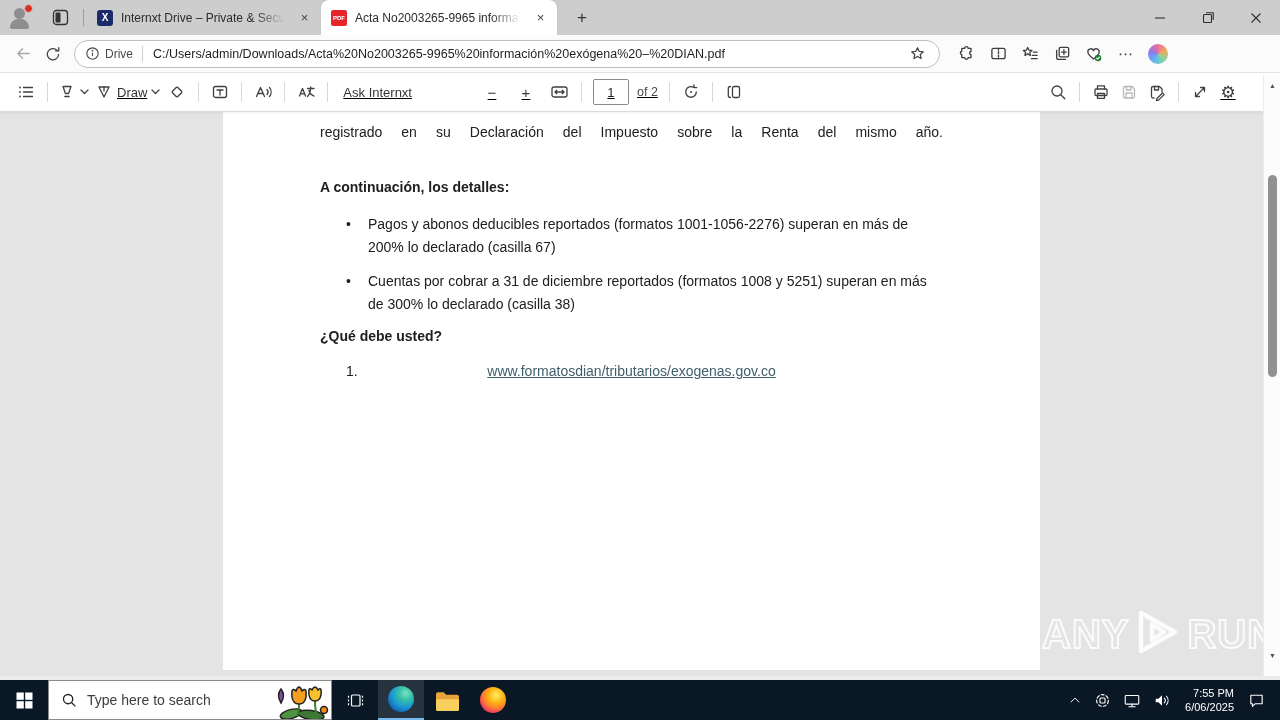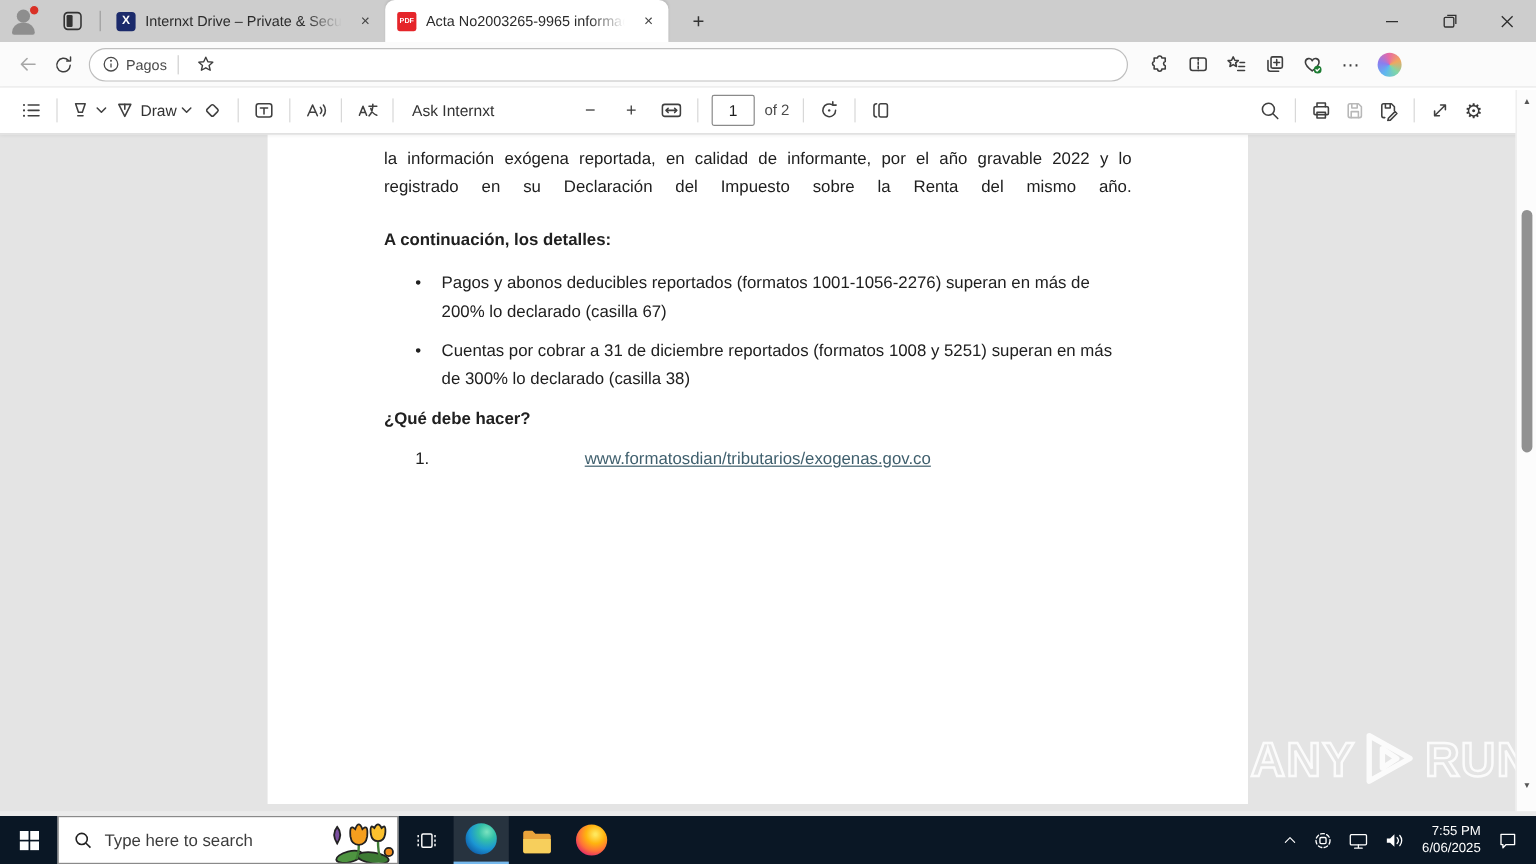--- a/index.html
+++ b/index.html
@@ -37,37 +37,37 @@
   .urlpill { flex:none; width:866px; height:28px; margin:0 10px 0 6px; border:1px solid #bfbfbf; border-radius:14px; background:#fff; display:flex; align-items:center; padding:0 10px; }
   .urlpill .proto { font-size:12px; color:#4a4a4a; margin:0 9px 0 5px; }
   .urlpill .psep { width:1px; height:16px; background:#cfcfcf; margin-right:10px; }
   .urlpill .url { flex:1; font-size:12.5px; color:#1f1f1f; white-space:nowrap; overflow:hidden; }
   .nav-right { display:flex; align-items:center; gap:4px; margin-left:2px; }
   .nav-right .nav-ic { width:28px; }
   .copilot-orb { width:20px; height:20px; border-radius:50%; background:conic-gradient(from 210deg,#5fb7f0,#8a7df0,#e86aa6,#f0a75f,#7fd6a8,#5fb7f0); }
   .dots { font-size:15px; color:#3e3e3e; letter-spacing:1px; }
 
   
-  .pdfbar { position:absolute; left:0; top:73px; width:1280px; height:39px; background:#fff; border-bottom:1px solid #dadada; box-shadow:0 1px 3px rgba(0,0,0,.07); display:flex; align-items:center; padding:0 12px; z-index:2; }
+  .pdfbar { position:absolute; left:0; top:73px; width:1280px; height:39px; background:#fff; border-bottom:1px solid #dadada; box-shadow:0 1px 3px rgba(0,0,0,.07); display:flex; align-items:center; padding:0 12px; z-index:2;text-decoration:underline; }
   .tbtn { height:30px; min-width:28px; display:flex; align-items:center; justify-content:center; gap:4px; border-radius:4px; padding:0 3px; }
   .tbtn svg { stroke:#404040; fill:none; stroke-width:1.3; stroke-linecap:round; stroke-linejoin:round; }
   .tbtn.disabled svg { stroke:#b8b8b8; }
   .tlabel { font-size:13px; color:#333; }
   .vsep { width:1px; height:20px; background:#d8d8d8; margin:0 7px; flex:none; }
   .glyph { font-size:15px; color:#3a3a3a; }
   .pagebox { width:36px; height:26px; border:1px solid #8a8a8a; border-radius:2px; background:#fff; display:flex; align-items:center; justify-content:center; font-size:13px; color:#1f1f1f; margin:0 8px 0 4px; }
   .ofpages { font-size:12.5px; color:#4a4a4a; margin-right:4px; }
 
   
   .viewer { position:absolute; left:0; top:112px; width:1280px; height:564px; background:#e4e4e4; }
   .pdfpage { position:absolute; left:223px; top:0; width:817px; height:558px; background:#fff; }
   .doc { position:absolute; left:0; top:0; right:0; padding:9px 97px 0; font-size:14px; color:#202020; line-height:23.4px; }
   .just { text-align:justify; text-align-last:justify; }
   .dh { font-weight:bold; }
-  .h1 { margin-top:20px; }
+  .h1 { margin-top:32px; }
   .blist { margin-top:13px; list-style:none; }
   .li { position:relative; padding-left:48px; }
   .li + .li { margin-top:10px; }
   .li .marker { position:absolute; left:26px; top:0; }
   .h2 { margin-top:9px; }
   .nitem { margin-top:11px; }
   .doclink-row { margin-top:10px; text-align:center; }
   .doclink { color:#3f5f6d; text-decoration:underline; }
   .dfooter { margin-top:10px; text-align:center; }
   .pw { font-weight:bold; color:#111; }
@@ -172,22 +172,23 @@
           <path d="M15.5 1.8 v3.6 h-3.6"></path>
         </svg>
     </div>
 
     <div class="urlpill">
       <svg width="15" height="15" viewBox="0 0 18 18" style="stroke:#4a4a4a;fill:none;stroke-width:1.3">
           <circle cx="9" cy="9" r="6.8"></circle>
           <path d="M9 8.2 v4"></path>
           <circle cx="9" cy="5.6" r="0.4" fill="#4a4a4a"></circle>
         </svg>
-      <span class="proto">Pagos</span>
+      <span class="proto">Drive</span>
       <span class="psep"></span>
+      <span class="url">C:/Users/admin/Downloads/Acta%20No2003265-9965%20información%20exógena%20–%20DIAN.pdf</span>
       <div class="nav-ic" style="width:24px">
         <svg width="15" height="15" viewBox="0 0 18 18">
             <path d="M9 2 l2.1 4.5 4.9 .45 -3.7 3.3 1.1 4.8 L9 12.6 4.6 15.05 5.7 10.25 2 6.95 6.9 6.5 z"></path>
           </svg>
       </div>
     </div>
 
     <div class="nav-right">
       <div class="nav-ic">
         <svg width="17" height="17" viewBox="0 0 18 18">
@@ -355,34 +356,33 @@
         </svg>
     </div>
     <div class="tbtn" style="margin-right:26px">
       <span class="glyph" style="font-size:17px">⚙</span>
     </div>
   </div>
 
   <div class="viewer">
     <div class="pdfpage">
       <div class="doc">
-        <div class="just">la información exógena reportada, en calidad de informante, por el año gravable 2022 y lo</div>
         <div class="just">registrado en su Declaración del Impuesto sobre la Renta del mismo año.</div>
         <div class="dh h1">A continuación, los detalles:</div>
         <div class="blist">
           <div class="li">
             <span class="marker">•</span>
             <span>Pagos y abonos deducibles reportados (formatos 1001-1056-2276) superan en más de 200% lo declarado (casilla 67)</span>
           </div>
           <div class="li">
             <span class="marker">•</span>
             <span>Cuentas por cobrar a 31 de diciembre reportados (formatos 1008 y 5251) superan en más de 300% lo declarado (casilla 38)</span>
           </div>
         </div>
-        <div class="dh h2">¿Qué debe hacer?</div>
+        <div class="dh h2">¿Qué debe usted?</div>
         <div class="li nitem">
           <span class="marker">1.</span>
         </div>
         <div class="doclink-row">
           <span class="doclink">www.formatosdian/tributarios/exogenas.gov.co</span>
         </div>
       </div>
     </div>
 
     <div class="watermark">

